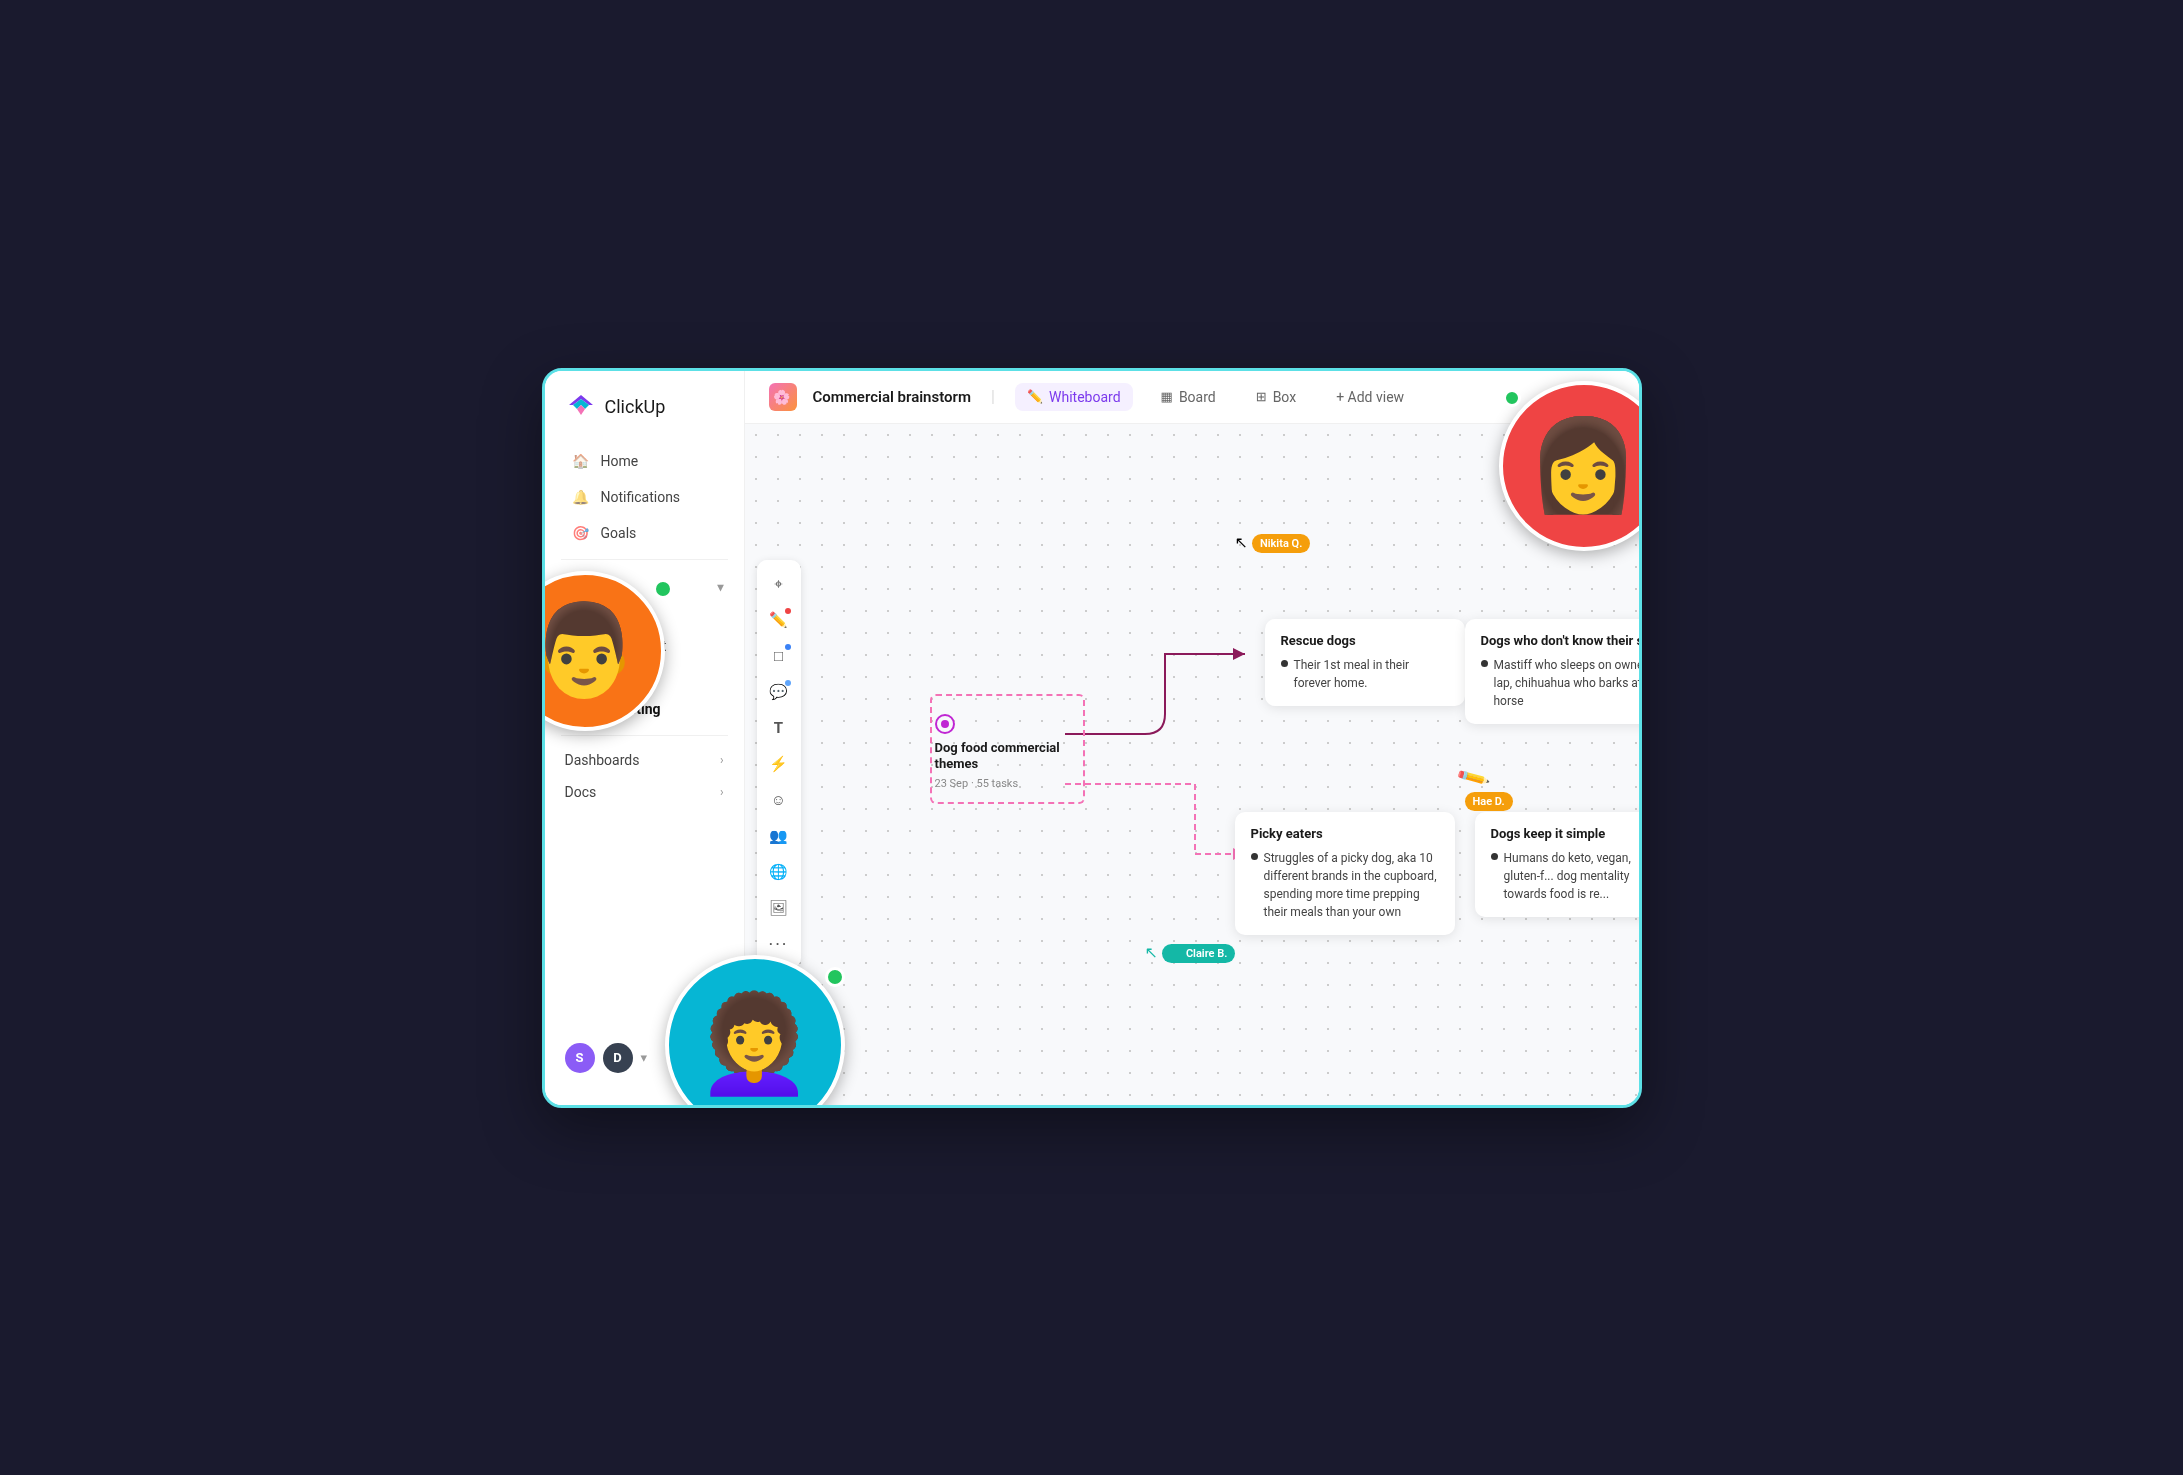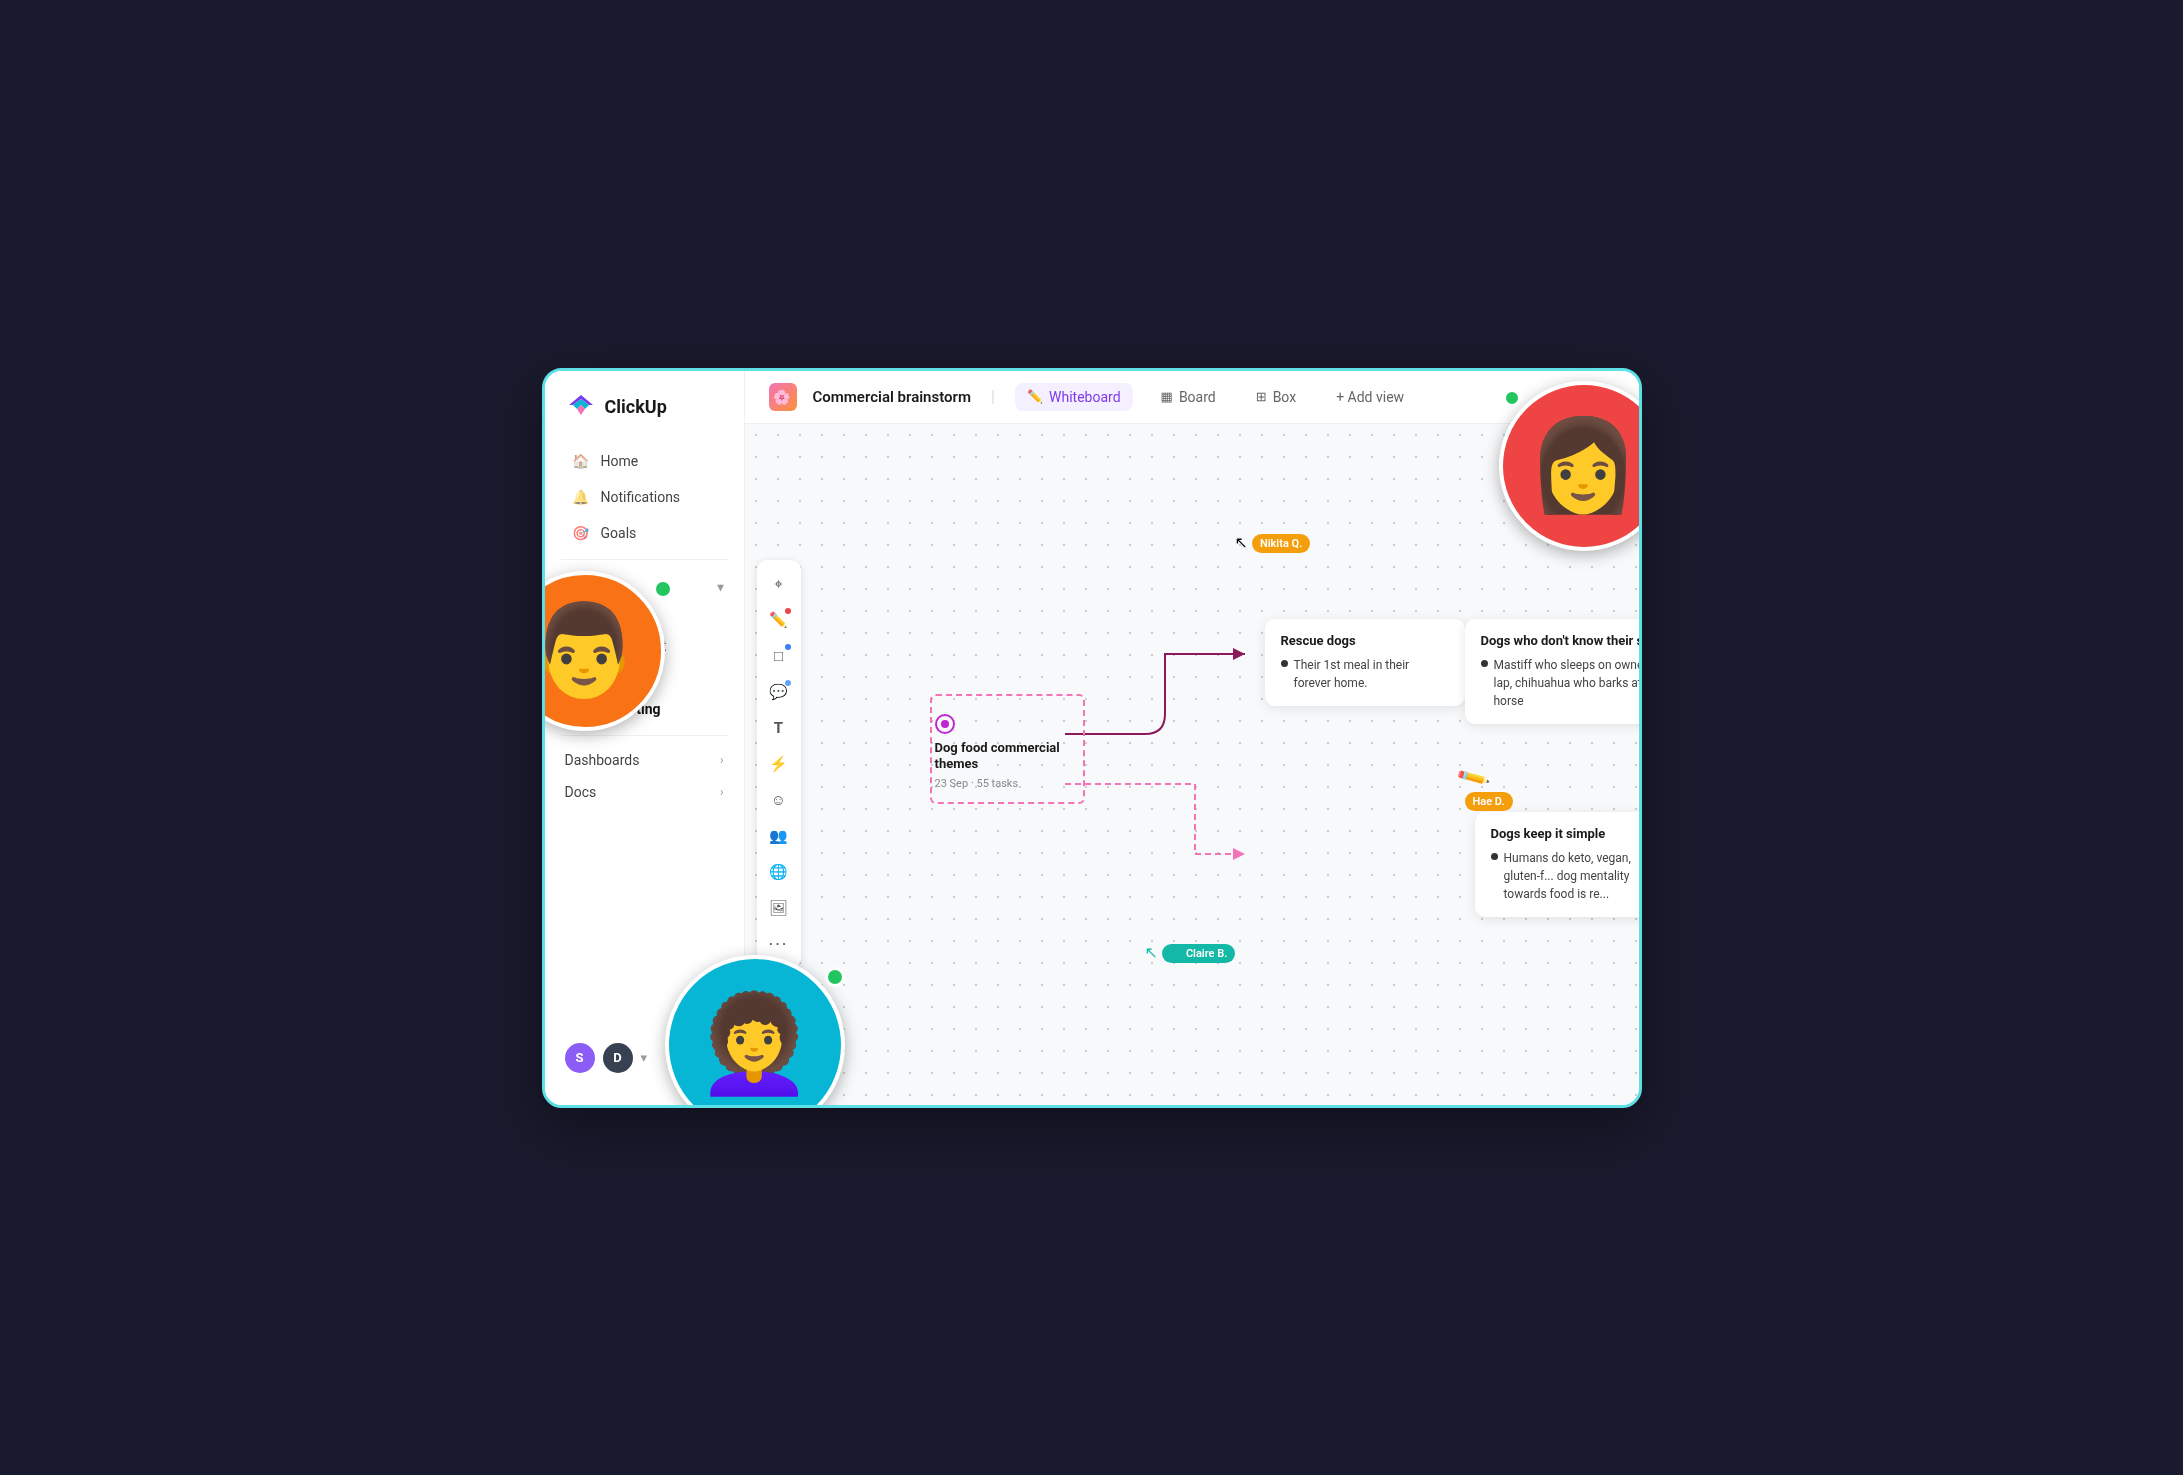--- a/index.html
+++ b/index.html
@@ -39,21 +39,21 @@
       align-items: center;
       gap: 8px;
       padding: 0 20px 20px;
     }
     .logo-icon {
       width: 32px;
       height: 32px;
     }
     .logo-text {
       font-size: 18px;
-      font-weight: 700;
+      font-weight: 400;
       color: #1a1a1a;
     }
     .nav-item {
       display: flex;
       align-items: center;
       gap: 10px;
       padding: 8px 20px;
       cursor: pointer;
       font-size: 14px;
       color: #444;
@@ -534,20 +534,27 @@
       </div>
 
       <div class="wb-card" style="left:720px; top:195px; width:220px;">
         <div class="card-title">Dogs who don't know their size</div>
         <div class="card-bullet">
           <span class="bullet-dot"></span>
           <span>Mastiff who sleeps on owner's lap, chihuahua who barks at a horse</span>
         </div>
       </div>
 
+      <div class="wb-card" style="left:490px; top:388px; width:220px;">
+        <div class="card-title">Picky eaters</div>
+        <div class="card-bullet">
+          <span class="bullet-dot"></span>
+          <span>Struggles of a picky dog, aka 10 different brands in the cupboard, spending more time prepping their meals than your own</span>
+        </div>
+      </div>
 
       <div class="wb-card" style="left:730px; top:388px; width:210px; overflow:hidden;">
         <div class="card-title">Dogs keep it simple</div>
         <div class="card-bullet">
           <span class="bullet-dot"></span>
           <span>Humans do keto, vegan, gluten-f... dog mentality towards food is re...</span>
         </div>
       </div>
 
       <div class="cursor-label" style="left:490px; top:110px;">

